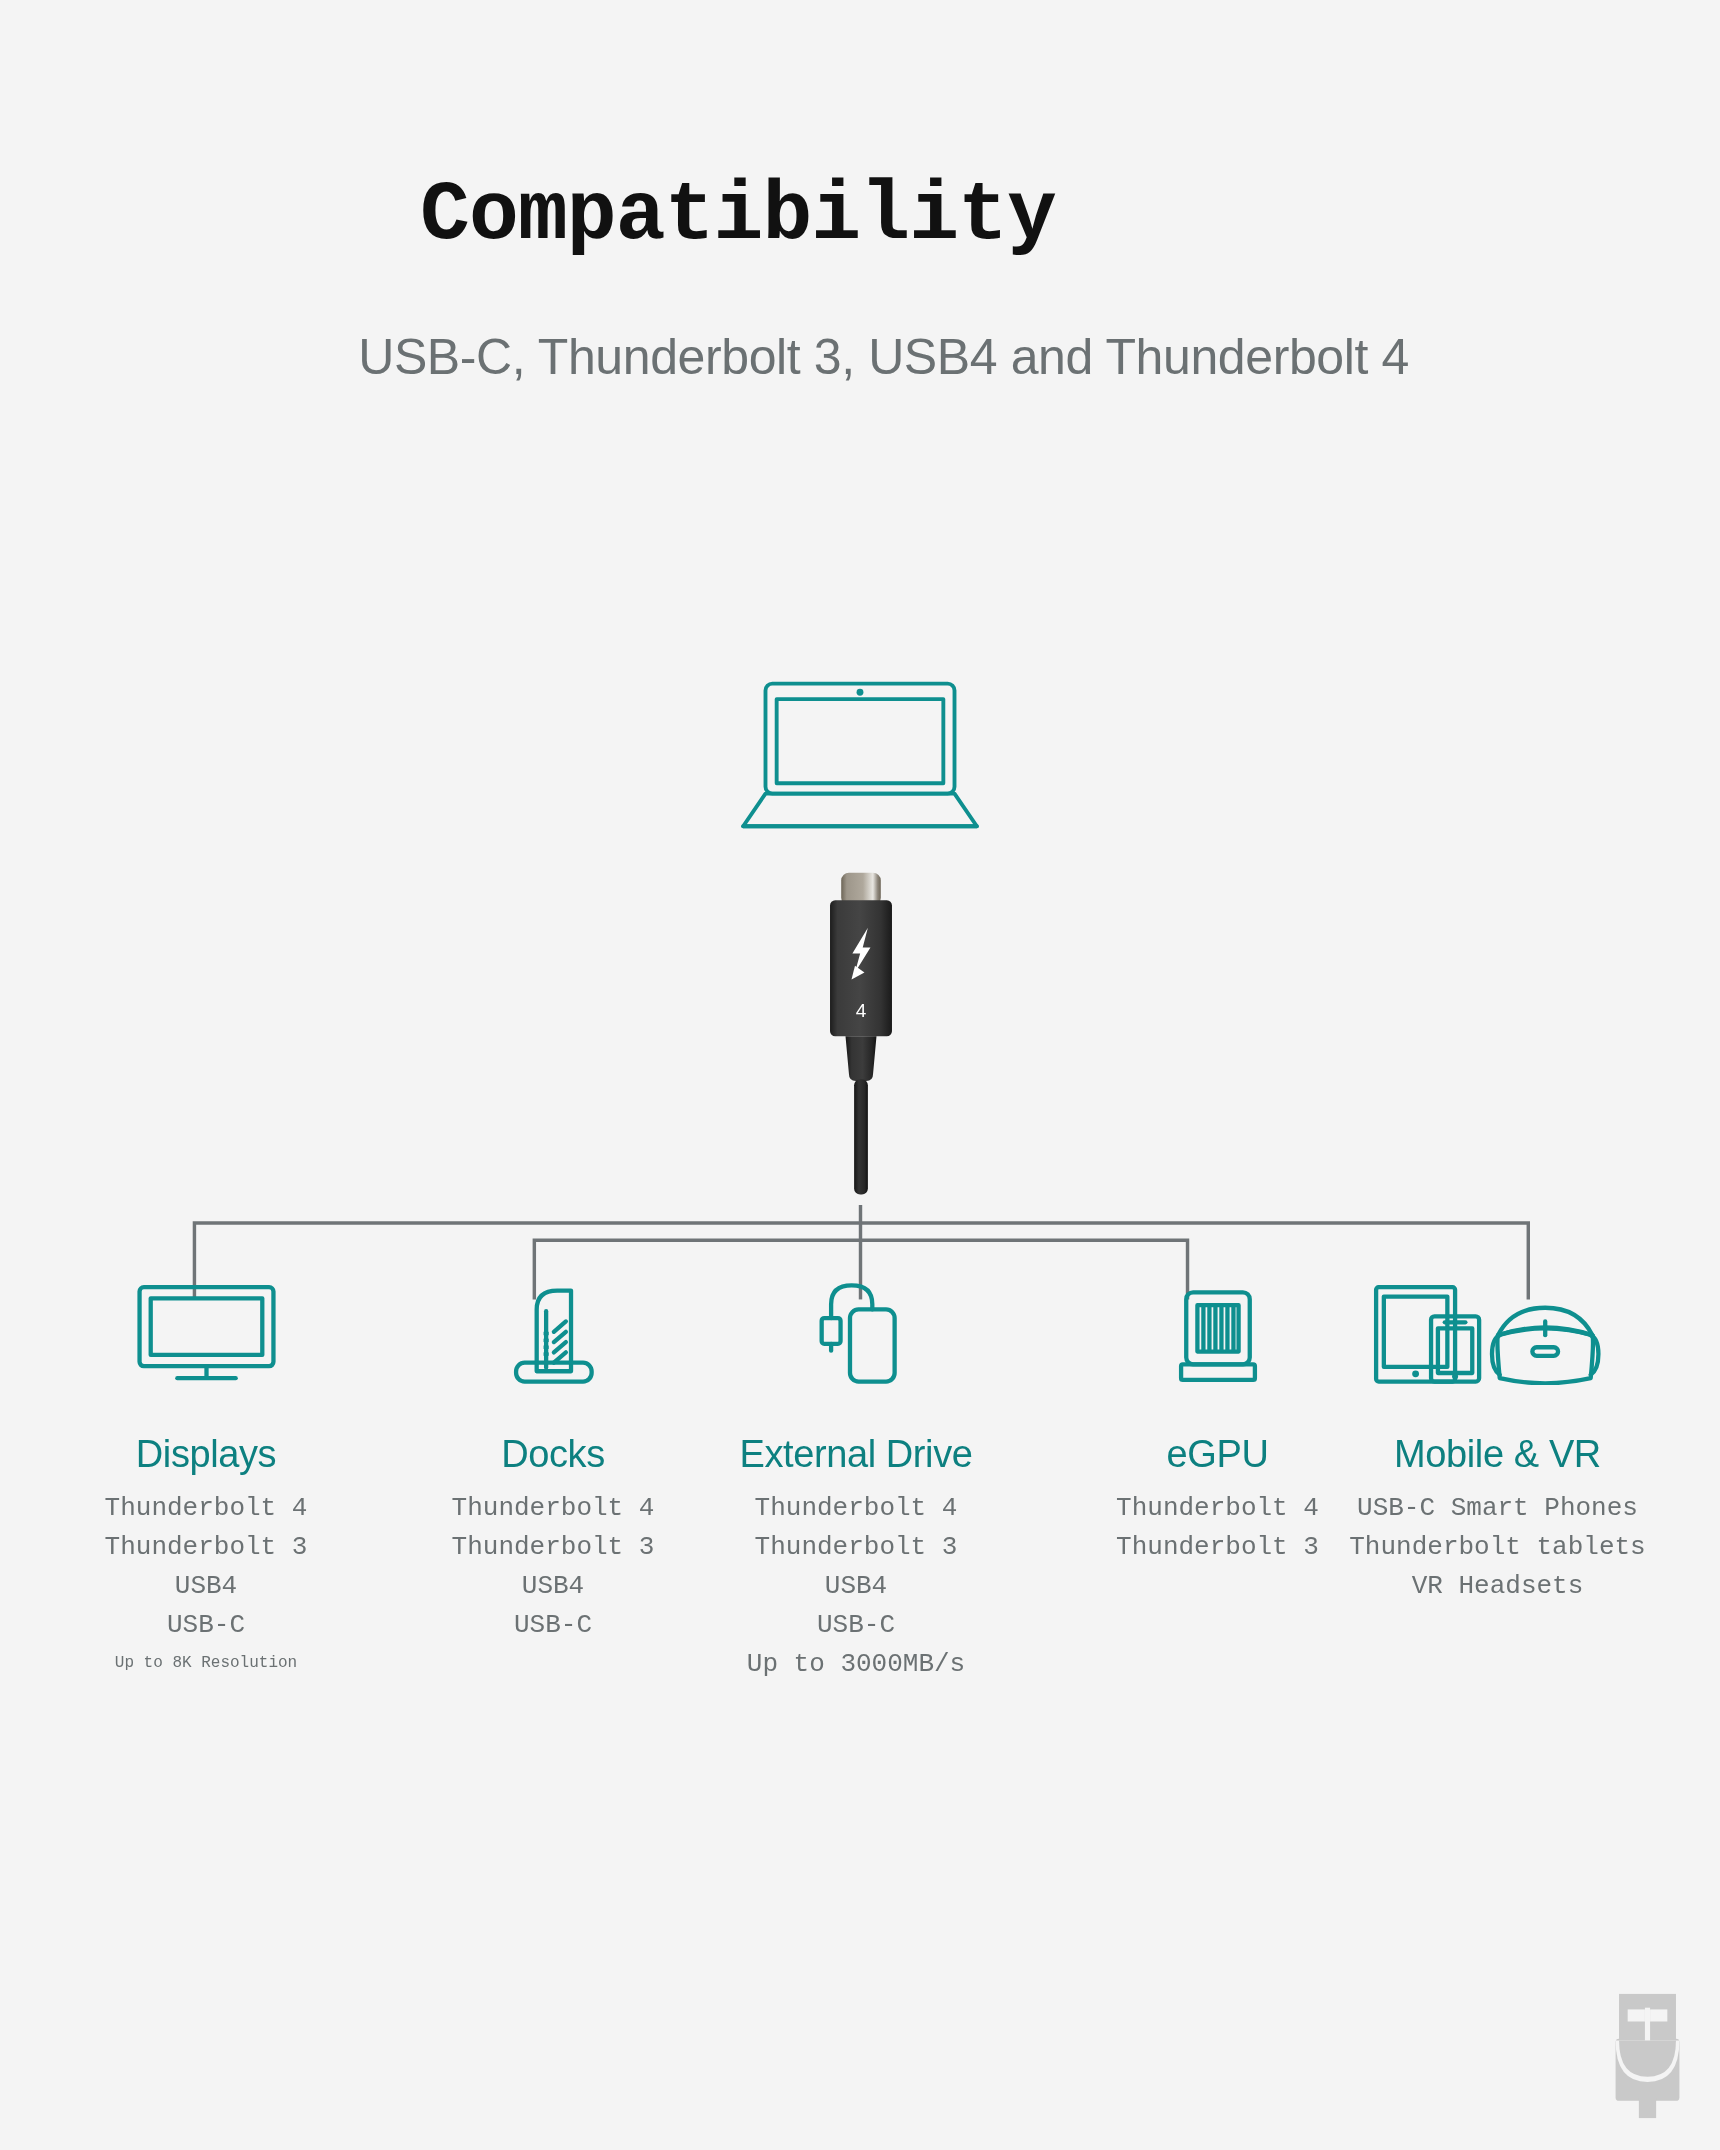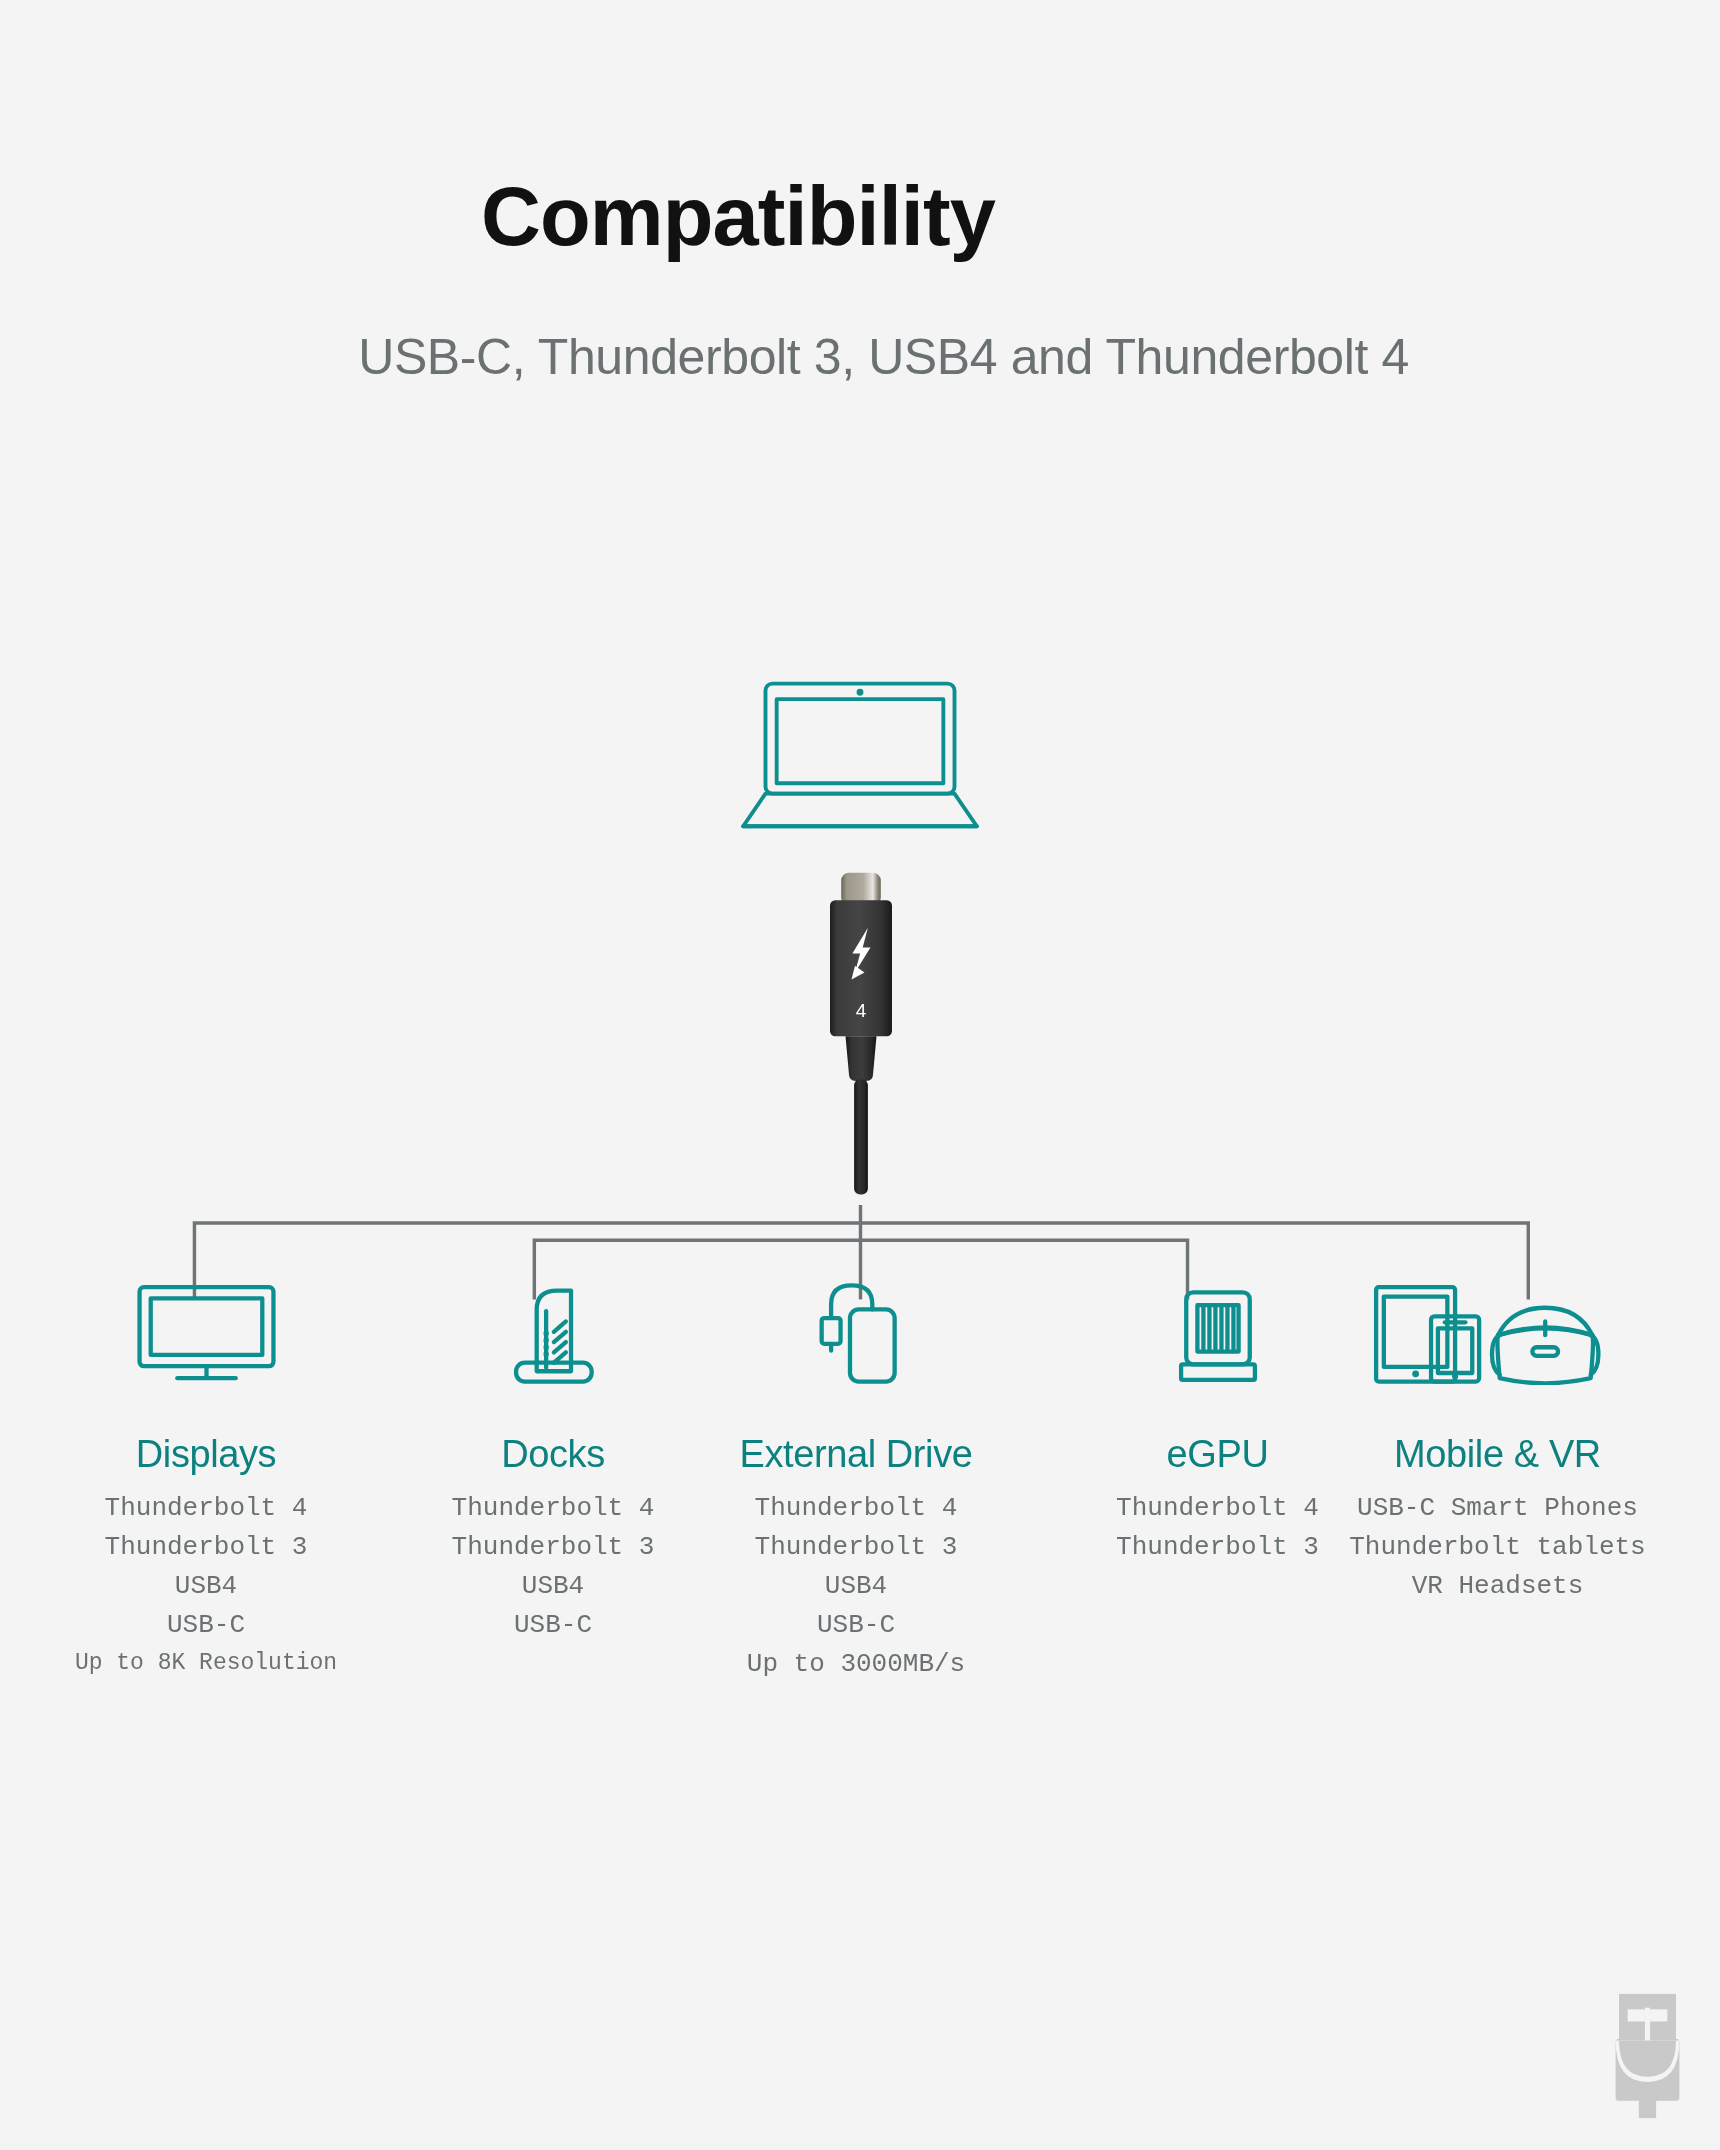--- a/index.html
+++ b/index.html
@@ -10,21 +10,21 @@
     overflow:hidden;
     position:relative;
   }
   .page{position:relative;width:1721px;height:2151px;}
 
   
   .title{
     position:absolute;top:169px;left:0;width:1476px;
     text-align:center;
     font-size:83px;line-height:95px;font-weight:bold;
-    color:#111111;letter-spacing:-0.9px;
+    color:#111111;letter-spacing:-0.9px;font-family:Liberation Mono, monospace;
   }
   .subtitle{
     position:absolute;top:327px;left:0;width:1721px;
     text-align:center;
     font-size:50px;line-height:60px;font-weight:normal;
     color:#6b7173;letter-spacing:-0.4px;margin-left:23px;
   }
 
   
   .laptop{position:absolute;left:738px;top:680px;width:244px;height:155px;}
@@ -42,21 +42,21 @@
   .cat .name{
     margin-top:47px;
     font-size:38px;line-height:45px;font-weight:normal;
     color:#0d8080;letter-spacing:-0.4px;
   }
   .cat .specs{margin-top:12px;}
   .cat .specs div{
     font-size:26px;line-height:39px;
     color:#6b7173;font-weight:normal;white-space:nowrap;font-family:Liberation Mono, monospace;
   }
-  .cat .specs div.small{font-size:23px;line-height:36px;}
+  .cat .specs div.small{font-size:16px;line-height:36px;}
 
   .c-displays{left:34px;width:344px;}
   .c-docks{left:398px;width:310px;}
   .c-drive{left:684px;width:344px;}
   .c-egpu{left:1080px;width:275px;}
   .c-mobile{left:1308px;width:379px;}
 
   
   .watermark{position:absolute;right:26px;bottom:26px;width:95px;height:138px;}
 </style>

